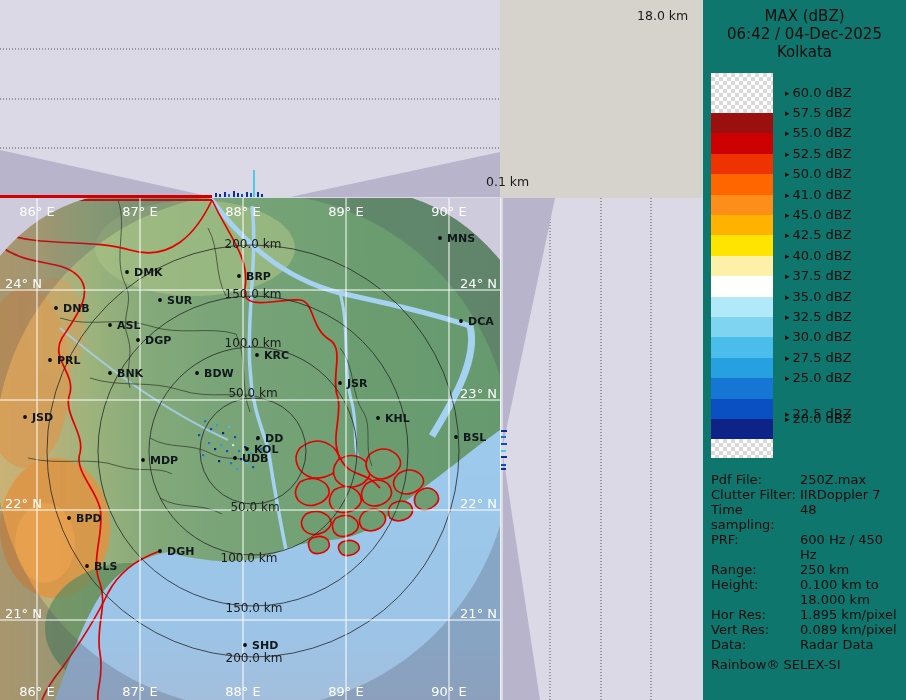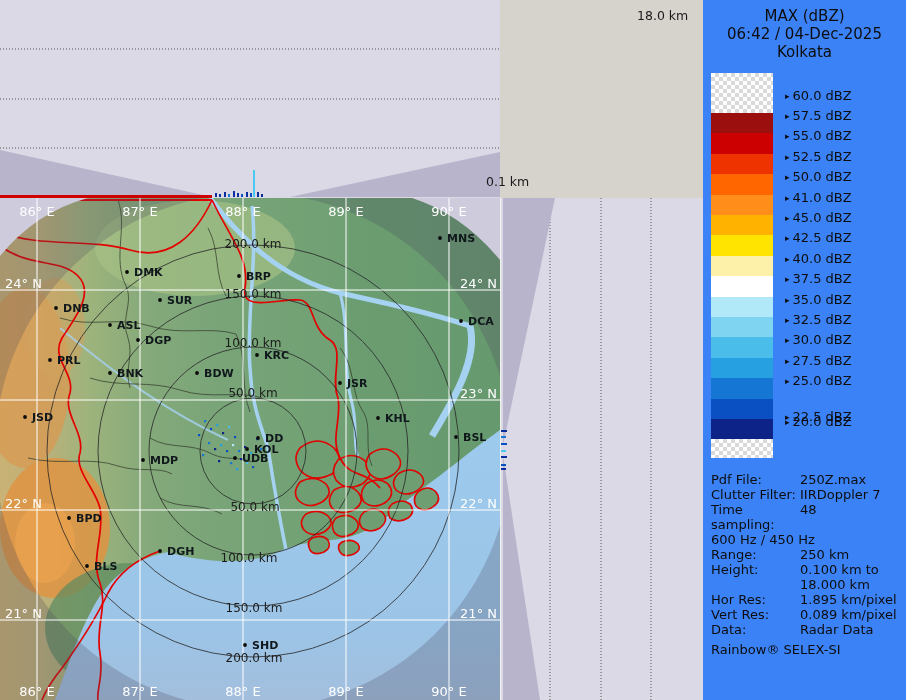--- a/index.html
+++ b/index.html
@@ -6,31 +6,31 @@
   #app{position:relative;width:906px;height:700px;background:#d6d3cd;overflow:hidden;
        font-family:"DejaVu Sans","Liberation Sans",sans-serif;color:#111;}
   .abs{position:absolute;}
   
   #top-panel{left:0;top:0;width:500px;height:198px;}
   #right-panel{left:500px;top:198px;width:203px;height:502px;}
   .axis-label{font-size:12.5px;color:#1a1a1a;white-space:nowrap;}
   
   #map-wrap{left:0;top:198px;width:500px;height:502px;}
   
-  #info-panel{left:703px;top:0;width:203px;height:700px;background:#3b82f6;}
+  #info-panel{left:703px;top:0;width:203px;height:700px;background:#0f766e;}
   #title-block{position:absolute;left:0;top:7px;width:203px;text-align:center;
                font-size:15px;line-height:18px;color:#0d0d0d;}
   
   #legend{position:absolute;left:0;top:0;width:203px;}
   .lg-swatch{position:absolute;left:8px;width:62px;}
   .checker{background-color:#fff;background-image:
      linear-gradient(45deg,#d9d9d9 25%,transparent 25%,transparent 75%,#d9d9d9 75%),
      linear-gradient(45deg,#d9d9d9 25%,transparent 25%,transparent 75%,#d9d9d9 75%);
      background-size:8px 8px;background-position:0 0,4px 4px;}
-  .lg-tick{position:absolute;left:82px;height:14px;line-height:19px;font-size:13px;
+  .lg-tick{position:absolute;left:82px;height:14px;line-height:14px;font-size:13px;
            color:#0d0d0d;white-space:nowrap;}
   .lg-tick .arr{font-size:9px;margin-right:3px;position:relative;top:-1px;}
   
   #meta-block{position:absolute;left:8px;top:472px;width:192px;font-size:13px;line-height:15px;color:#0d0d0d;}
   .meta-row{display:flex;}
   .meta-label{width:89px;flex:0 0 89px;}
   .meta-value{white-space:pre-line;}
   #meta-footer{margin-top:5px;}
   
   text{font-family:"DejaVu Sans","Liberation Sans",sans-serif;}
@@ -359,20 +359,21 @@
           </div>
           <div class="meta-row">
             <div class="meta-label">Clutter Filter:</div>
             <div class="meta-value">IIRDoppler 7</div>
           </div>
           <div class="meta-row">
             <div class="meta-label">Time sampling:</div>
             <div class="meta-value">48</div>
           </div>
           <div class="meta-row">
+            <div class="meta-label">PRF:</div>
             <div class="meta-value">600 Hz / 450 Hz</div>
           </div>
           <div class="meta-row">
             <div class="meta-label">Range:</div>
             <div class="meta-value">250 km</div>
           </div>
           <div class="meta-row">
             <div class="meta-label">Height:</div>
             <div class="meta-value">0.100 km to
 18.000 km</div>

